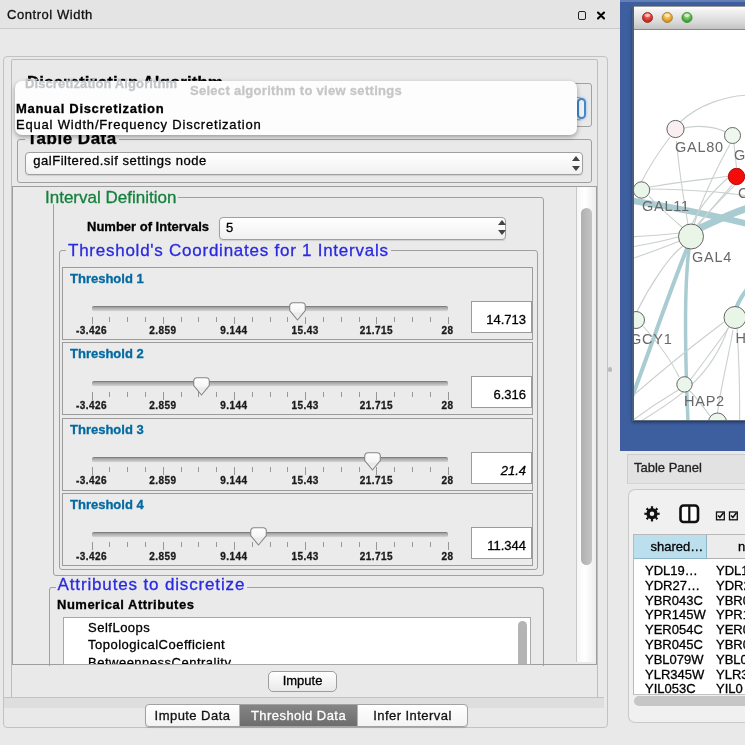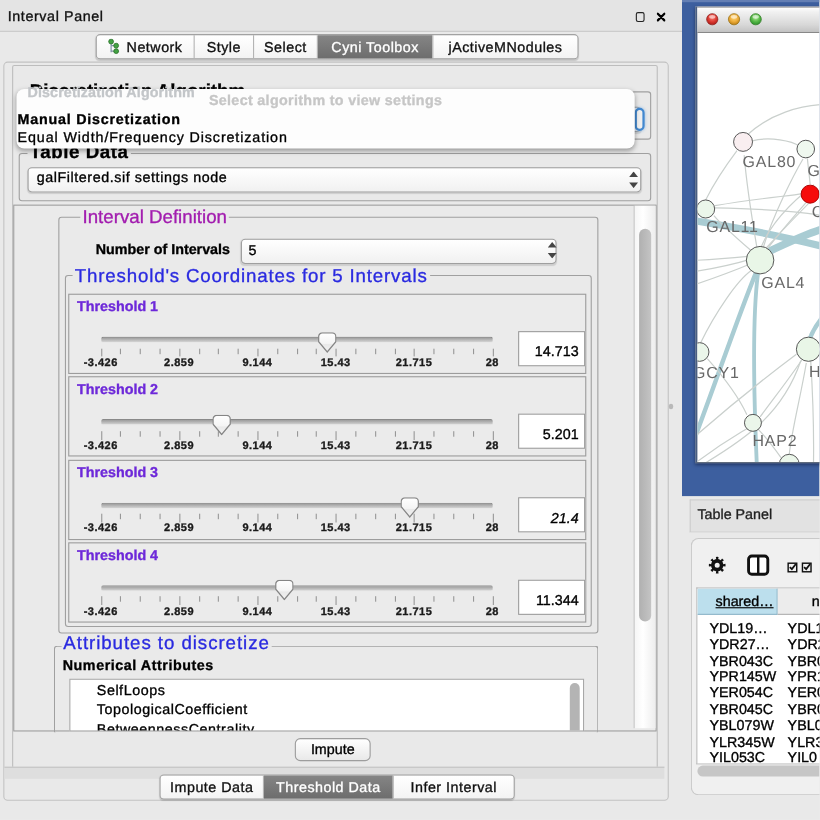--- a/index.html
+++ b/index.html
@@ -12,56 +12,42 @@
   .combo{background:linear-gradient(#ffffff,#f1f1f1);border:1px solid #9f9f9f;
          border-radius:4px;box-shadow:0 1px 1px rgba(0,0,0,0.12);}
   .seg{display:flex;height:21px;border:1px solid #a2a2a2;border-radius:4px;
        background:linear-gradient(#ffffff,#f3f3f3);font-size:13px;
        box-shadow:0 1px 1px rgba(0,0,0,0.15);}
   .seg>div{display:flex;align-items:center;justify-content:center;letter-spacing:0.45px;
        border-right:1px solid #b4b4b4;color:#111;white-space:nowrap;}
   .seg>div:last-child{border-right:none;}
   .seg>div.sel{background:linear-gradient(#858585,#6d6d6d);color:#fff;}
   .tpanel{border:1px solid #9c9c9c;background:#ebebeb;}
-  .ttitle{font-weight:bold;font-size:13px;color:#6d28d9;}
+  .ttitle{font-weight:bold;font-size:13px;color:#0369a1;}
   .track{height:4px;border-radius:2px;background:linear-gradient(#9d9d9d,#d5d5d5);
          border-top:1px solid #7f7f7f;border-bottom:1px solid #e8e8e8;}
   .vbox{background:#fff;border:1px solid #9b9b9b;font-size:13px;text-align:right;}
   .ticklbl{font-size:10px;font-weight:bold;color:#1a1a1a;position:absolute;
            transform:translateX(-50%);white-space:nowrap;letter-spacing:0.45px;}
 </style>
 </head>
 <body>
 <div id="stage">
 
   <div class="abs" style="left:0;top:0;width:745px;height:28px;background:#e4e4e4;border-bottom:1px solid #c9c9c9;"></div>
-  <div class="abs" style="left:7px;top:6.5px;font-size:13px;letter-spacing:0.55px;color:#111;">Interval Panel</div>
+  <div class="abs" style="left:7px;top:6.5px;font-size:13px;letter-spacing:0.55px;color:#111;">Control Width</div>
 
   <div class="abs" style="left:577.5px;top:10.5px;width:6.5px;height:7px;border:1.7px solid #222;border-radius:2px;"></div>
   <svg class="abs" style="left:596.5px;top:11px;" width="8" height="9" viewBox="0 0 8 9">
     <path d="M1,1.5 L7,7.5 M7,1.5 L1,7.5" stroke="#000" stroke-width="2.1" stroke-linecap="round"></path>
   </svg>
 
   <div class="abs" style="left:3px;top:56px;width:603px;height:670px;border:1px solid #c2c2c2;border-radius:4px;background:#e9e9e9;"></div>
   <div class="abs" style="left:10.5px;top:58.5px;width:585px;height:638px;border:1px solid #bdbdbd;border-radius:2px;"></div>
 
-  <div class="seg abs" style="left:87px;top:31px;">
-    <div style="width:88px;">
-      <svg width="13" height="15" viewBox="0 0 13 15" style="margin-right:4px;">
-        <path d="M3,3 L3,12.5 M3,6.5 L7.4,6.5 M3,11.5 L7.4,11.5" stroke="#8494a8" stroke-width="1.1" fill="none"></path>
-        <circle cx="3" cy="2.8" r="2.2" fill="#44a244" stroke="#256e25" stroke-width="0.7"></circle>
-        <circle cx="7.6" cy="6.5" r="2.2" fill="#44a244" stroke="#256e25" stroke-width="0.7"></circle>
-        <circle cx="7.6" cy="11.5" r="2.2" fill="#44a244" stroke="#256e25" stroke-width="0.7"></circle>
-      </svg>
-      Network</div>
-    <div style="width:53px;">Style</div>
-    <div style="width:57px;">Select</div>
-    <div class="sel" style="width:104px;">Cyni Toolbox</div>
-    <div style="width:131px;">jActiveMNodules</div>
-  </div>
 
   <div class="grp abs" style="left:17px;top:83px;width:573px;height:42px;"></div>
   <div class="abs grptitle" style="left:25px;top:76px;font-weight:bold;">Discretization Algorithm</div>
   <div class="combo abs" style="left:25px;top:97px;width:556px;height:21px;"></div>
 
   <div class="abs" style="left:577px;top:97.5px;width:5px;height:17.5px;border:2.5px solid #4288cf;border-radius:6px;background:#f0f0f0;box-shadow:0 0 3px #85b4e2;"></div>
 
   <div class="grp abs" style="left:17px;top:139px;width:573px;height:42px;"></div>
   <div class="abs grptitle" style="left:25px;top:132.3px;font-weight:bold;letter-spacing:0.5px;">Table Data</div>
   <div class="combo abs" style="left:25px;top:152px;width:556px;height:20.5px;"></div>
@@ -70,32 +56,32 @@
     <path d="M5,0 L9,5 L1,5 Z" fill="#444"></path>
       <path d="M5,15 L9,10 L1,10 Z" fill="#444"></path>
   </svg>
 
   <div class="abs" style="left:12px;top:186px;width:583px;height:477px;border:1px solid #9e9e9e;background:#eaeaea;"></div>
 
   <div class="abs" style="left:576px;top:187px;width:19px;height:475px;background:linear-gradient(90deg,#f6f6f6,#ffffff 40%,#ededed);border-left:1px solid #c9c9c9;"></div>
   <div class="abs" style="left:581px;top:208px;width:11px;height:357px;background:linear-gradient(90deg,#b0b0b0,#c4c4c4);border-radius:6px;"></div>
 
   <div class="grp abs" style="left:53px;top:197px;width:489px;height:377px;"></div>
-  <div class="abs grptitle" style="left:73px;top:191px;color:#a21caf;background:#eaeaea;">Interval Definition</div>
+  <div class="abs grptitle" style="left:43px;top:191px;color:#15803d;background:#eaeaea;">Interval Definition</div>
 
   <div class="abs" style="left:87px;top:218.5px;font-size:13px;font-weight:bold;">Number of Intervals</div>
   <div class="combo abs" style="left:219px;top:217px;width:285px;height:21px;"></div>
   <div class="abs" style="left:226px;top:220px;font-size:13px;">5</div>
   <svg class="abs" style="left:497px;top:220px;" width="10" height="15" viewBox="0 0 10 15">
     <path d="M5,0 L9,5 L1,5 Z" fill="#444"></path>
       <path d="M5,15 L9,10 L1,10 Z" fill="#444"></path>
   </svg>
 
   <div class="grp abs" style="left:59px;top:250px;width:477px;height:318px;"></div>
-  <div class="abs grptitle" style="left:66px;top:244px;color:#2a2ae0;background:#eaeaea;letter-spacing:0.75px;">Threshold's Coordinates for 5 Intervals</div>
+  <div class="abs grptitle" style="left:66px;top:244px;color:#2a2ae0;background:#eaeaea;letter-spacing:0.75px;">Threshold's Coordinates for 1 Intervals</div>
 
   <div id="thr">
       <div class="tpanel abs" style="left:62px;top:267px;width:469px;height:71px;">
         <div class="ttitle abs" style="left:7px;top:3px;">Threshold 1</div>
         <div class="track abs" style="left:28.6px;top:38px;width:356px;"></div>
         <div class="abs" style="left:28.6px;top:48.7px;width:1px;height:7.7px;background:#979797;"></div>
         <div class="abs" style="left:46.400000000000006px;top:48.7px;width:1px;height:4.9px;background:#979797;"></div>
         <div class="abs" style="left:64.2px;top:48.7px;width:1px;height:4.9px;background:#979797;"></div>
         <div class="abs" style="left:82px;top:48.7px;width:1px;height:4.9px;background:#979797;"></div>
         <div class="abs" style="left:99.80000000000001px;top:48.7px;width:1px;height:7.7px;background:#979797;"></div>
@@ -168,21 +154,21 @@
         <defs>
             <linearGradient id="th1" x1="0" y1="0" x2="0" y2="1">
         <stop offset="0" stop-color="#ffffff"></stop>
               <stop offset="0.55" stop-color="#f4f4f4"></stop>
               <stop offset="0.6" stop-color="#e9e9e9"></stop>
               <stop offset="1" stop-color="#f2f2f2"></stop>
             </linearGradient>
           </defs>
         <path d="M4,0.7 h9 a3.3,3.3 0 0 1 3.3,3.3 v4.6 L8.5,18 L0.7,8.6 v-4.6 A3.3,3.3 0 0 1 4,0.7 z" fill="url(#th1)" stroke="#858585" stroke-width="1.1"></path>
         </svg>
-        <div class="vbox abs" style="left:408px;top:33px;width:54px;height:30px;line-height:35px;padding-right:5px;">5.201</div>
+        <div class="vbox abs" style="left:408px;top:33px;width:54px;height:30px;line-height:35px;padding-right:5px;">6.316</div>
       </div>
       <div class="tpanel abs" style="left:62px;top:417.5px;width:469px;height:71px;">
         <div class="ttitle abs" style="left:7px;top:3px;">Threshold 3</div>
         <div class="track abs" style="left:28.6px;top:38px;width:356px;"></div>
         <div class="abs" style="left:28.6px;top:48.7px;width:1px;height:7.7px;background:#979797;"></div>
         <div class="abs" style="left:46.400000000000006px;top:48.7px;width:1px;height:4.9px;background:#979797;"></div>
         <div class="abs" style="left:64.2px;top:48.7px;width:1px;height:4.9px;background:#979797;"></div>
         <div class="abs" style="left:82px;top:48.7px;width:1px;height:4.9px;background:#979797;"></div>
         <div class="abs" style="left:99.80000000000001px;top:48.7px;width:1px;height:7.7px;background:#979797;"></div>
         <div class="abs" style="left:117.6px;top:48.7px;width:1px;height:4.9px;background:#979797;"></div>
@@ -389,21 +375,21 @@
     <g stroke="#111" fill="none" stroke-width="1.3">
       <rect x="76.5" y="10" width="7.8" height="7.8"></rect>
       <path d="M78,13.5 l1.9,1.9 l3.6,-4.6" stroke-width="1.6"></path>
       <rect x="89.5" y="10" width="7.8" height="7.8"></rect>
       <path d="M91,13.5 l1.9,1.9 l3.6,-4.6" stroke-width="1.6"></path>
     </g>
   </svg>
 
   <div class="abs" style="left:633px;top:534px;width:112px;height:159px;background:#fff;border:1px solid #b9b9b9;border-right:none;border-bottom:1px solid #c2c2c2;overflow:hidden;">
     <div style="display:flex;height:23.5px;font-size:13px;">
-      <div style="box-sizing:border-box;flex:0 0 73px;background:#bcdfed;border:1px solid #8fb6c8;border-top:none;border-left:none;padding-left:16.5px;line-height:23px;text-decoration:underline;">shared…</div>
+      <div style="box-sizing:border-box;flex:0 0 73px;background:#bcdfed;border:1px solid #8fb6c8;border-top:none;border-left:none;padding-left:16.5px;line-height:23px;">shared…</div>
       <div style="flex:1;background:#ececec;border-bottom:1px solid #b0b0b0;padding-left:31px;line-height:23px;">name</div>
     </div>
     <div style="display:flex;font-size:13px;line-height:14.8px;padding-top:5.5px;">
       <div style="flex:0 0 62px;padding-left:11px;">YDL19…<br>YDR27…<br>YBR043C<br>YPR145W<br>YER054C<br>YBR045C<br>YBL079W<br>YLR345W<br>YIL053C</div>
       <div style="flex:1;padding-left:9px;">YDL1<br>YDR2<br>YBR0<br>YPR1<br>YER0<br>YBR0<br>YBL0<br>YLR3<br>YIL0</div>
     </div>
   </div>
   <div class="abs" style="left:634px;top:696px;width:111px;height:10px;background:#c6c6c6;border-radius:5px 0 0 5px;"></div>
 
   <div class="abs" style="left:608px;top:367px;width:4px;height:5px;background:#b9b9b9;border-radius:2px;"></div>

